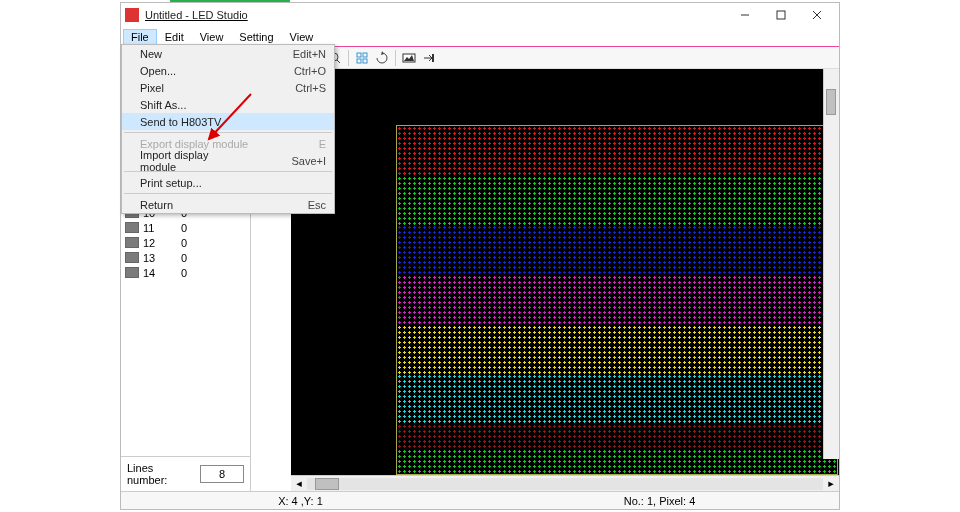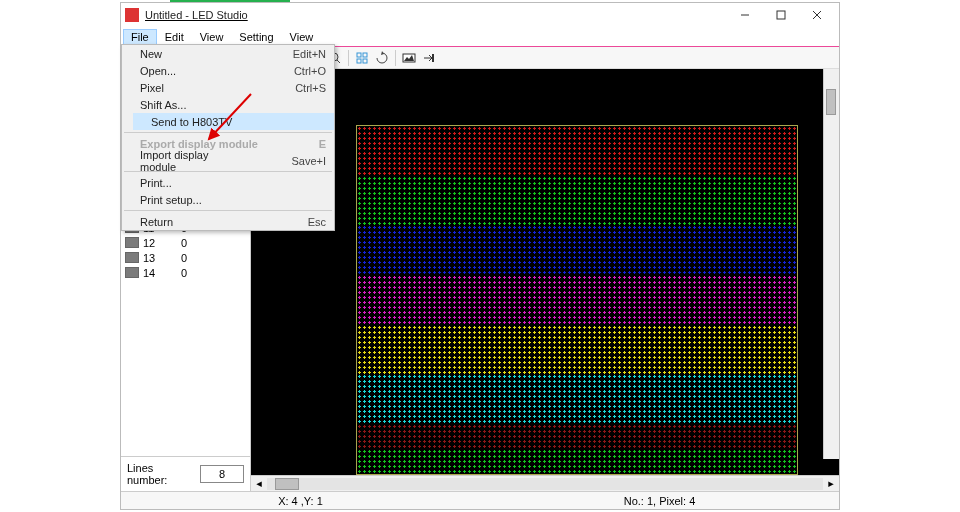--- a/index.html
+++ b/index.html
@@ -16,21 +16,21 @@
 
 .menubar { height: 20px; display: flex; align-items: center; background: #fff; padding: 0 2px; border-bottom: 1px solid #ec4899; }
 .menuitem { padding: 2px 8px; cursor: default; }
 .menuitem.open { background: #cde8ff; border: 1px solid #99ccff; padding: 1px 7px; }
 
 .toolbar { height: 22px; display: flex; align-items: center; gap: 2px; padding: 0 4px; border-bottom: 1px solid #ddd; background: #f7f7f7; }
 .tbtn { width: 18px; height: 18px; display: flex; align-items: center; justify-content: center; }
 .tbtn svg { width: 14px; height: 14px; }
 .tsep { width: 1px; height: 16px; background: #ccc; margin: 0 2px; }
 
-.workarea { flex: 1; display: flex; min-height: 0; }
+.workarea { flex: 1; display: flex; min-height: 0; gap: 40px; }
 
 .sidebar { width: 130px; border-right: 1px solid #ccc; display: flex; flex-direction: column; background: #fff; }
 .porttable { flex: 1; overflow: hidden; border-top: 1px solid #ccc; }
 .prow { height: 15px; display: flex; align-items: center; }
 .prow .sw { width: 14px; height: 11px; border: 1px solid #666; margin: 0 4px; }
 .prow .pid { width: 20px; }
 .prow .pval { width: 40px; text-align: left; padding-left: 18px; }
 .linesbox { padding: 5px 6px; display: flex; align-items: center; gap: 6px; border-top: 1px solid #ccc; }
 .linesbox input { width: 44px; height: 18px; border: 1px solid #888; text-align: center; }
 
@@ -45,23 +45,23 @@
 .vscroll { position: absolute; right: 0; top: 0; width: 16px; height: calc(100% - 16px); background: #f0f0f0; border-left: 1px solid #ccc; }
 .vscroll .thumb { position: absolute; top: 20px; left: 2px; width: 10px; height: 26px; background: #c0c0c0; border: 1px solid #999; }
 
 .statusbar { height: 18px; border-top: 1px solid #ccc; display: flex; align-items: center; background: #f7f7f7; }
 .statcell { flex: 1; text-align: center; }
 
 .dropdown { position: absolute; left: 0px; top: 41px; width: 214px; background: #f0f0f0; border: 1px solid #bbb; box-shadow: 2px 2px 4px rgba(0,0,0,0.25); z-index: 10; }
 .ditem { height: 17px; display: flex; align-items: center; padding: 0 8px 0 18px; color: #222; gap: 48px; }
 .ditem .lab { flex: 1; }
 .ditem .sc { color: #444; }
-.ditem.disabled { color: #aaa; font-weight: bold; }
+.ditem.disabled { color: #aaa; }
 .ditem.disabled .sc { color: #aaa; }
-.ditem.highlight { background: #cde8ff; margin-left: 11px; }
+.ditem.highlight { background: #cde8ff; }
 .dsep { height: 1px; background: #ccc; margin: 2px 2px; }
 
 .arrow-annot { position: absolute; z-index: 20; pointer-events: none; }
 
 .top-green { position: absolute; left: 170px; top: 0px; width: 120px; height: 2px; background: #26b04e; }
 </style>
 </head>
 <body>
 
 <div class="top-green"></div>
@@ -334,23 +334,20 @@
       <div class="ditem disabled">
         <span class="lab">Export display module</span>
         <span class="sc">E</span>
       </div>
       <div class="ditem">
         <span class="lab">Import display module</span>
         <span class="sc">Save+I</span>
       </div>
       <div class="dsep"></div>
       <div class="ditem">
-        <span class="lab">Print...</span>
-      </div>
-      <div class="ditem">
         <span class="lab">Print setup...</span>
       </div>
       <div class="dsep"></div>
       <div class="ditem">
         <span class="lab">Return</span>
         <span class="sc">Esc</span>
       </div>
     </div>
 
   <svg class="arrow-annot" style="left:82px;top:88px;width:50px;height:56px;">

